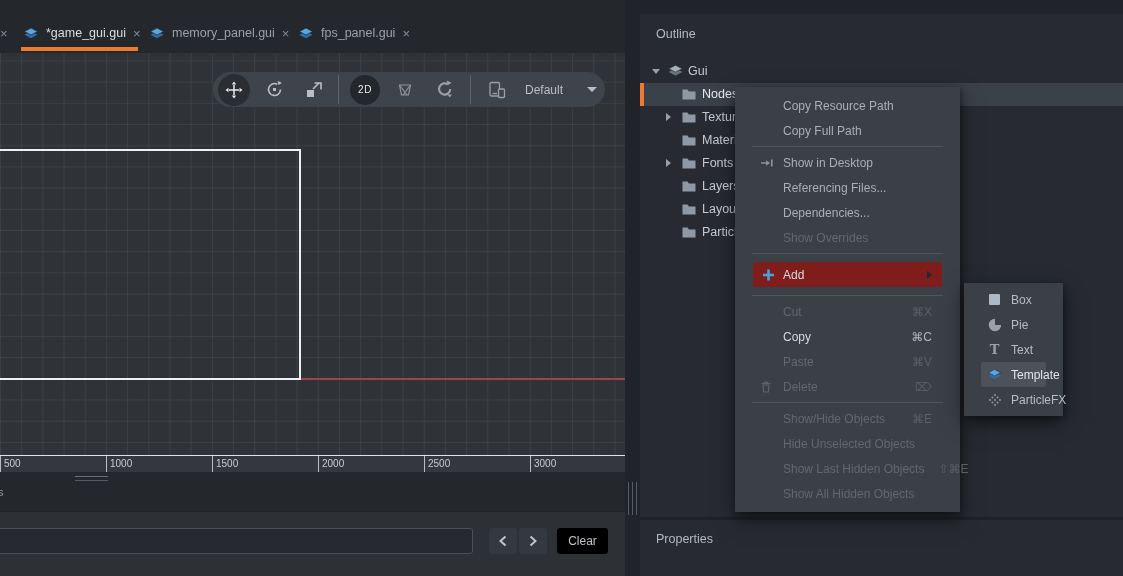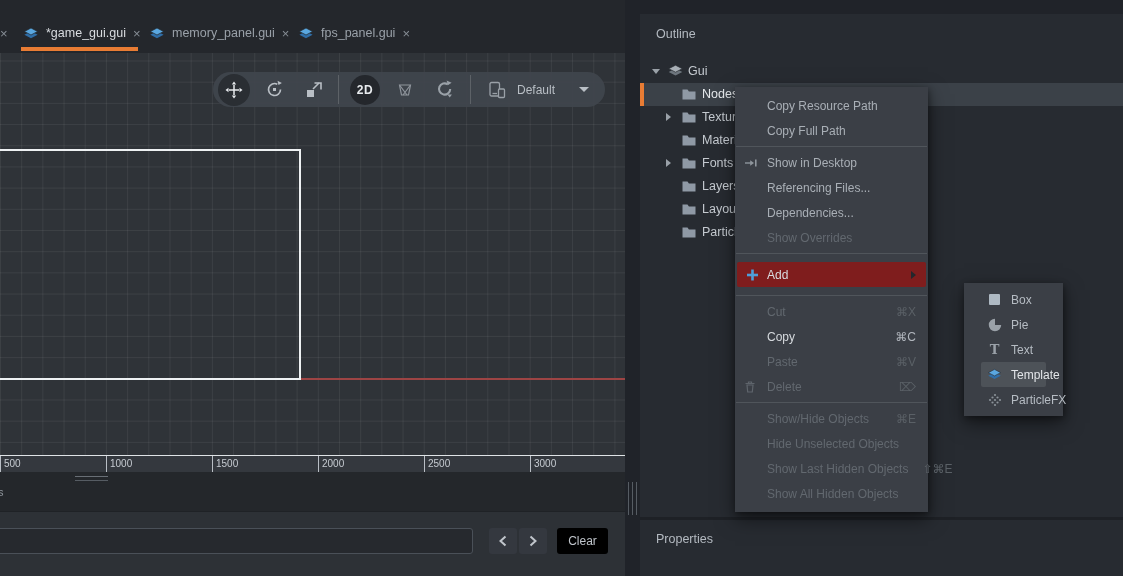--- a/index.html
+++ b/index.html
@@ -26,21 +26,21 @@
     background-size:21.2px 21.2px;background-position:0px 7.5px;overflow:hidden;}
   .canvas-rect{position:absolute;left:-10px;top:96px;width:311px;height:231px;border:2px solid #eef1f3;}
   .x-axis{position:absolute;left:301px;top:325px;width:324px;height:2px;background:#9d4444;}
 
   
   .toolbar{position:absolute;left:213px;top:19px;width:392px;height:35px;border-radius:18px;
     background:rgba(64,69,76,.94);display:flex;align-items:center;padding:0 0 0 5px;}
   .tool{display:flex;align-items:center;justify-content:center;flex:none;}
   .tool.circle{width:32px;height:32px;border-radius:16px;background:#2a2e33;}
   .tool.circle2d{width:30px;height:30px;border-radius:15px;background:#24272c;color:#e8ebee;
-    font-size:12px;font-weight:bold;letter-spacing:.5px;}
+    font-size:10px;font-weight:normal;letter-spacing:.5px;}
   .tsep{flex:none;width:1px;height:29px;background:rgba(255,255,255,.16);}
   .variant{font-size:12px;color:#b9bfc5;}
   .caret{width:0;height:0;border-left:5px solid transparent;border-right:5px solid transparent;
     border-top:5px solid #b9bfc5;}
 
   
   .ruler{position:absolute;left:0;top:402px;width:625px;height:17px;background:#34383e;
     border-top:1px solid #dfe3e6;text-decoration:underline;}
   .tick{position:absolute;top:0;width:1px;height:16px;background:#b9bec5;}
   .tick span{position:absolute;left:4px;top:2px;font-size:10px;color:#c6cbd1;white-space:nowrap;}
@@ -75,21 +75,21 @@
   .trow.sel{background:#3b4148;}
   .trow.sel .lbl{color:#e6e9ec;}
   .selbar{position:absolute;left:0;top:0;width:4px;height:23px;background:#e87c34;}
   .tri-down{position:absolute;top:9px;width:0;height:0;border-left:4.5px solid transparent;
     border-right:4.5px solid transparent;border-top:5.5px solid #9aa1a8;}
   .tri-right{position:absolute;top:7px;width:0;height:0;border-top:4.5px solid transparent;
     border-bottom:4.5px solid transparent;border-left:5.5px solid #9aa1a8;}
   .ticon{position:absolute;top:4px;}
 
   
-  .menu{position:absolute;left:735px;top:87px;width:193px;background:#3b3f46;padding:6px 0;
+  .menu{position:absolute;left:735px;top:87px;width:225px;background:#3b3f46;padding:6px 16px;
     box-shadow:0 7px 18px rgba(0,0,0,.5),1px 2px 6px rgba(0,0,0,.35);}
   .mi{position:relative;height:25px;display:flex;align-items:center;padding:0 12px 0 32px;
     font-size:12px;color:#a9afb6;white-space:nowrap;}
   .mi .mic{position:absolute;left:9px;top:50%;transform:translateY(-50%);display:flex;}
   .mi .sc{margin-left:auto;font-size:12px;color:#b2b7be;padding-left:14px;}
   .mi.dis{color:#62686f;} .mi.dis .sc{color:#5a6066;}
   .mi.bright{color:#d6dade;}
   .mi.hl{background:#7f1d1d;margin:8px 2px;padding:0 10px 0 30px;color:#d9dce0;border-radius:2px;}
   .msep{height:1px;background:#50555b;margin:3px 1px;}
   .subarrow{margin-left:auto;width:0;height:0;border-top:4.5px solid transparent;
@@ -199,21 +199,21 @@
         <div class="tsep" style="margin-left:13px"></div>
         <div class="tool" style="margin-left:14px;width:24px">
           <svg width="20" height="19" viewBox="0 0 20 19">
               <g fill="none" stroke="#9aa1a8" stroke-width="1.3">
                 <rect x="3" y="2.5" width="9.5" height="13.5" rx="1.5"></rect>
                 <line x1="5.5" y1="13.5" x2="10" y2="13.5"></line>
               </g>
               <rect x="11.5" y="9" width="6" height="8.5" rx="1" fill="#3f444b" stroke="#9aa1a8" stroke-width="1.3"></rect>
             </svg>
         </div>
-        <span class="variant" style="margin-left:8px">Default</span>
+        <span class="variant" style="margin-left:16px">Default</span>
         <span class="caret" style="margin-left:24px"></span>
       </div>
 
       <div class="ruler">
         <div class="tick" style="left:0px">
             <span>500</span>
           </div>
         <div class="tick" style="left:106px">
             <span>1000</span>
           </div>

